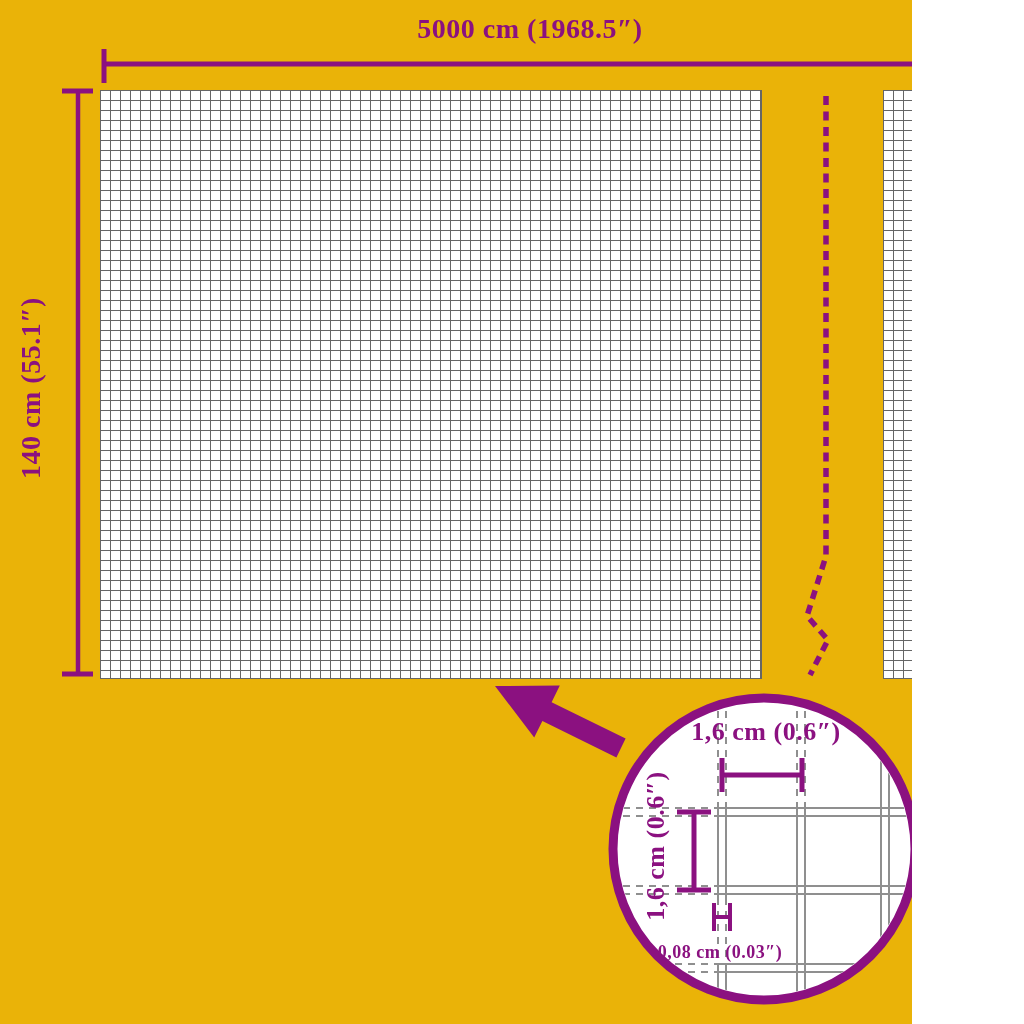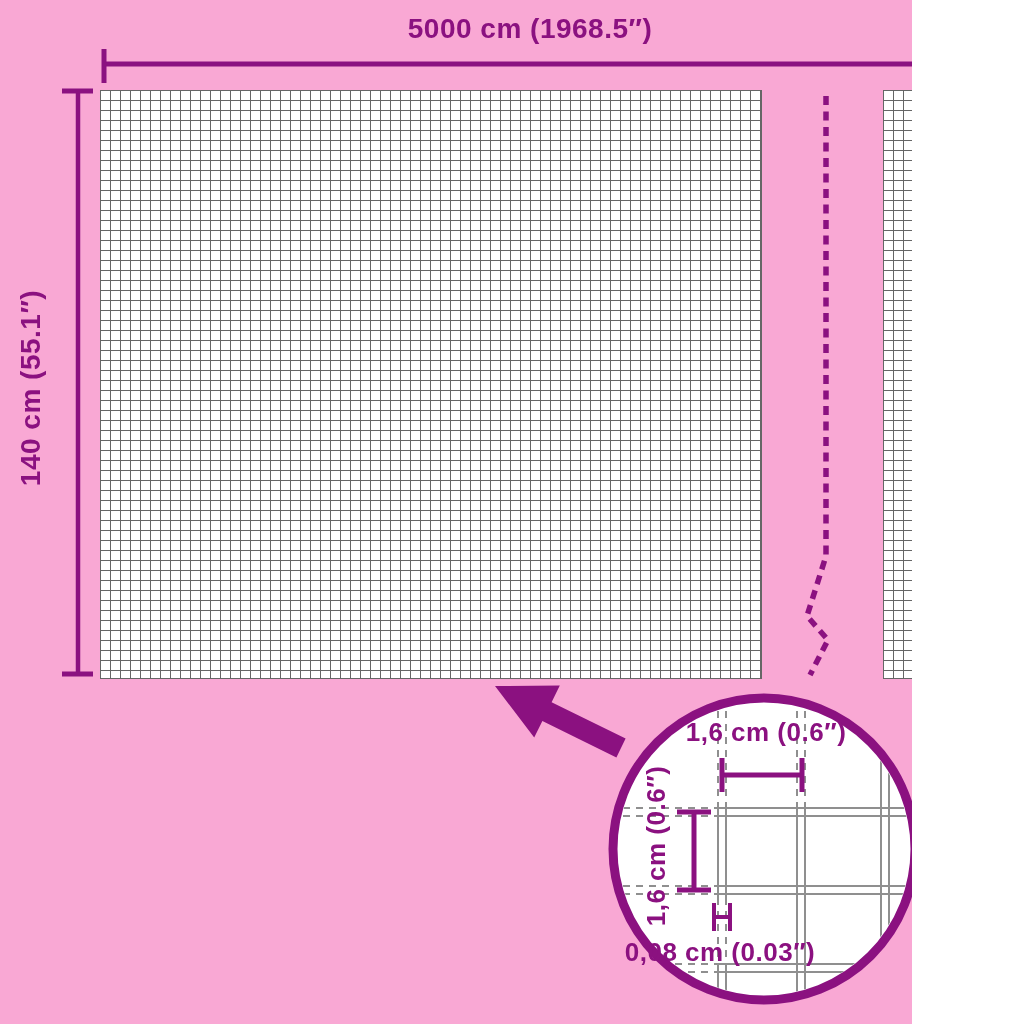--- a/index.html
+++ b/index.html
@@ -1,18 +1,18 @@
 <!DOCTYPE html>
 <html style="--accent: #8B1180; --mesh-line: #666666; --wire-line: #8F8F8F;"><head>
 <meta charset="utf-8">
 <style>
   html,body{margin:0;padding:0;background:#fff;}
   .canvas{
-    position:relative;width:912px;height:1024px;background:#f9a8d4;overflow:hidden;
-    font-family:Liberation Sans, sans-serif;
+    position:relative;width:912px;height:1024px;background:#eab308;overflow:hidden;
+    font-family:Liberation Serif, serif;
   }
   .mesh{
     position:absolute;background-color:#fff;
     background-image:
       linear-gradient(to right, var(--mesh-line) 1px, transparent 1px),
       linear-gradient(to bottom, var(--mesh-line) 1px, transparent 1px);
     background-size:10px 10px;
     border-right:1px solid var(--mesh-line);
     border-bottom:1px solid var(--mesh-line);
   }
@@ -20,21 +20,21 @@
   .mesh-right{left:883px;top:90px;width:126px;height:588px;}
   .overlay{position:absolute;left:0;top:0;width:1024px;height:1024px;}
   .dim-label{
     position:absolute;color:var(--accent);font-weight:bold;white-space:nowrap;
     letter-spacing:0.5px;
   }
   .lbl-top{left:530px;top:29px;transform:translate(-50%,-50%);font-size:28px;}
   .lbl-side{left:31px;top:388px;transform:translate(-50%,-50%) rotate(-90deg);font-size:28px;}
   .lbl-lens-top{left:766px;top:732px;transform:translate(-50%,-50%);font-size:26px;}
   .lbl-lens-side{left:656px;top:846px;transform:translate(-50%,-50%) rotate(-90deg);font-size:26px;}
-  .lbl-lens-bottom{left:720px;top:952px;transform:translate(-50%,-50%);font-size:26px;}
+  .lbl-lens-bottom{left:720px;top:952px;transform:translate(-50%,-50%);font-size:18px;}
   .ac{stroke:var(--accent);}
   .wire{stroke:var(--wire-line);stroke-width:2;}
   .dash{stroke-dasharray:7 6;}
 </style>
 </head>
 <body>
 
 <div class="canvas">
 
   <div class="mesh mesh-main"></div>

